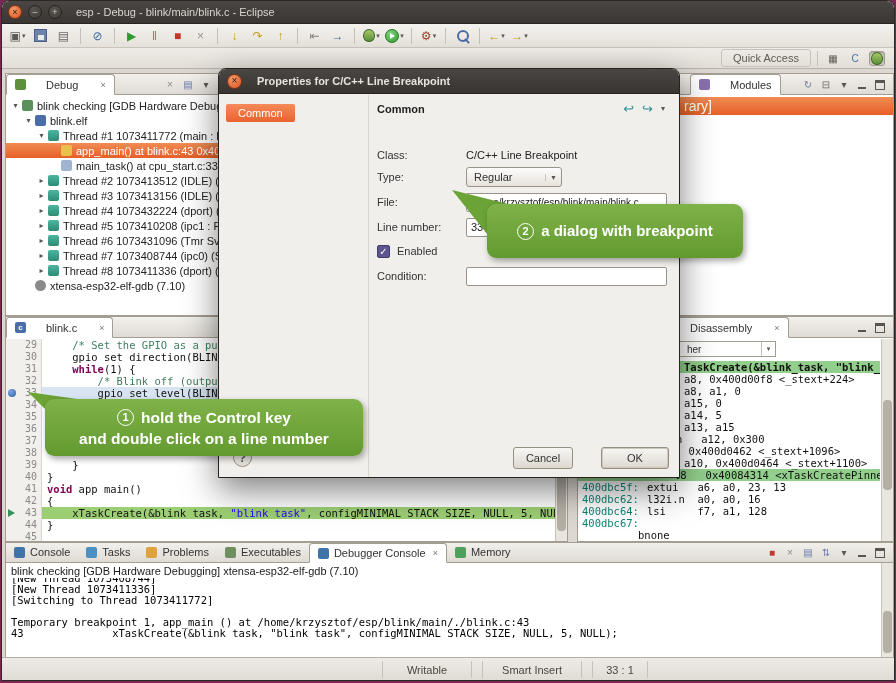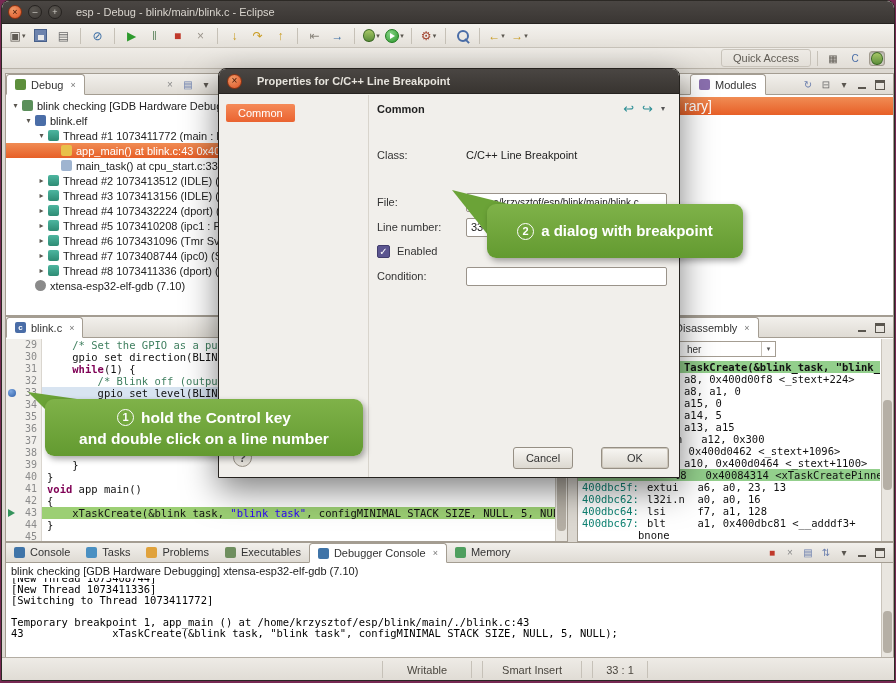--- a/index.html
+++ b/index.html
@@ -39,21 +39,21 @@
   .k-mag::after{content:"";position:absolute;right:0;bottom:1px;width:6px;height:2px;background:#4a6da7;transform:rotate(45deg)}
   .k-min{width:11px;height:11px;position:relative}
   .k-min::after{content:"";position:absolute;left:1px;bottom:1px;width:8px;height:2px;background:#5a564f}
   .k-max{width:10px;height:10px;border:1px solid #5a564f;position:relative}
   .k-max::before{content:"";position:absolute;left:0;top:0;right:0;height:2px;background:#5a564f}
 
   
   .main{position:absolute;left:0;top:68px;right:0;bottom:23px;background:#dcd8d1}
   .view{position:absolute;background:#fff;border:1px solid #a49d92}
   .tabbar{height:21px;background:linear-gradient(#f2f0ec,#dfdbd4);border-bottom:1px solid #a49d92;display:flex;align-items:flex-end;font-size:11px;color:#333}
-  .tab{height:21px;display:flex;align-items:center;gap:5px;padding:6px 8px;white-space:nowrap}
+  .tab{height:21px;display:flex;align-items:center;gap:20px;padding:6px 8px;white-space:nowrap}
   .tab.sel{background:#fff;border:1px solid #a49d92;border-bottom:1px solid #fff;border-radius:3.5px 3.5px 0 0;margin-bottom:-1px}
   .tclose{font-size:9px;color:#777;margin-left:2px}
   .tclose::after{content:"×"}
   .vico{width:16px;height:15px;display:flex;align-items:center;justify-content:center;font-size:10px;margin:0 1px}
   .vicostrip{margin-left:auto;display:flex;align-items:center;padding-right:4px;padding-bottom:2px}
   .ticon{width:11px;height:11px;border-radius:2px;display:inline-block}
   .ftab-icon{width:11px;height:11px;border-radius:2px;display:flex;align-items:center;justify-content:center;color:#fff;font-size:8px;font-weight:bold}
 
   
   .tree{position:absolute;left:0;right:0;top:22px;bottom:0;background:#fff;overflow:hidden;padding-top:2px}
@@ -500,21 +500,21 @@
             <div class="dline" style="padding-left: 106px;"><span class="dtxt">a15, 0</span></div>
             <div class="dline" style="padding-left: 106px;"><span class="dtxt">a14, 5</span></div>
             <div class="dline" style="padding-left: 106px;"><span class="dtxt">a13, a15</span></div>
             <div class="dline" style="padding-left: 98px;"><span class="dtxt">n   a12, 0x300</span></div>
             <div class="dline" style="padding-left: 79px;"><span class="dtxt">a11, 0x400d0462 &lt;_stext+1096&gt;</span></div>
             <div class="dline" style="padding-left: 106px;"><span class="dtxt">a10, 0x400d0464 &lt;_stext+1100&gt;</span></div>
             <div class="dline cur" style="padding-left: 96px;"><span class="dtxt">l8   0x40084314 &lt;xTaskCreatePinned</span></div>
             <div class="dline" style="padding-left: 4px;"><span class="daddr">400dbc5f:</span><span class="dtxt">extui   a6, a0, 23, 13</span></div>
             <div class="dline" style="padding-left: 4px;"><span class="daddr">400dbc62:</span><span class="dtxt">l32i.n  a0, a0, 16</span></div>
             <div class="dline" style="padding-left: 4px;"><span class="daddr">400dbc64:</span><span class="dtxt">lsi     f7, a1, 128</span></div>
-            <div class="dline" style="padding-left: 4px;"><span class="daddr">400dbc67:</span><span class="dtxt">blt     a1, 0x400dbc81 &lt;__adddf3+</span></div>
+            <div class="dline" style="padding-left: 4px;"><span class="daddr">400dbc67:</span></div>
             <div class="dline" style="padding-left: 60px;"><span class="dtxt">bnone</span></div>
           </div>
         <div class="vsb">
             <div class="thumb" style="top:30%;height:45%"></div>
           </div>
       </div>
 
       <div class="view" style="left:3px;top:473px;width:889px;height:117px">
         <div class="ctabbar" id="console-tabs">
             <div class="ctab">
@@ -605,20 +605,27 @@
         <span>↩</span>
         <span>↪</span>
         <span class="menu">▾</span>
       </div>
 
       <div class="drow" style="top:50px">
         <span class="dlabel">Class:</span>
         <span class="dvalue">C/C++ Line Breakpoint</span>
       </div>
 
+      <div class="drow" style="top:72px">
+        <span class="dlabel">Type:</span>
+        <div class="dcombo">
+          <span class="val">Regular</span>
+          <span class="arrow">▼</span>
+        </div>
+      </div>
 
       <div class="drow" style="top:97px">
         <span class="dlabel">File:</span>
         <input class="dfield" value="/home/krzysztof/esp/blink/main/blink.c" style="">
       </div>
 
       <div class="drow" style="top:122px">
         <span class="dlabel">Line number:</span>
         <input class="dfield" style="font-size: 11px;" value="33">
       </div>

